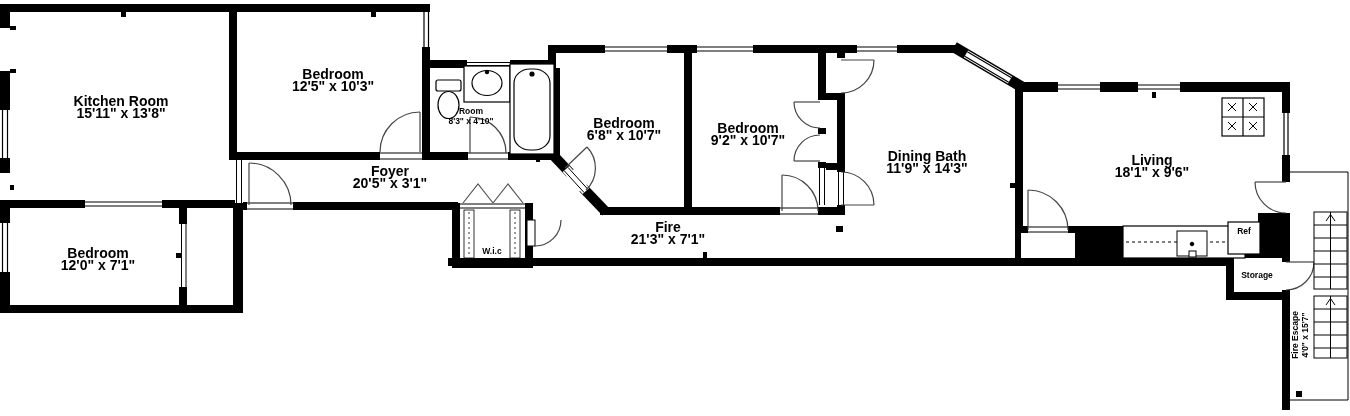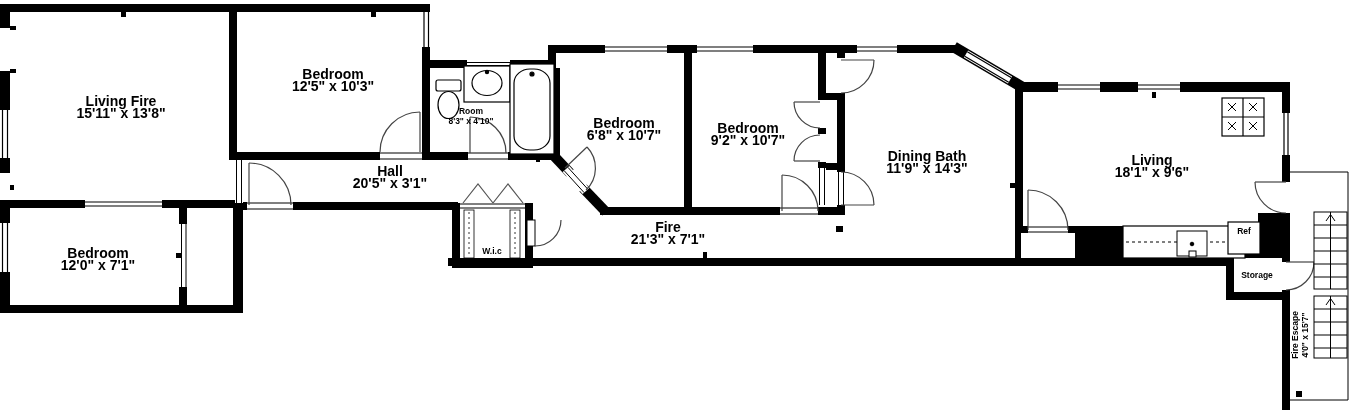--- a/index.html
+++ b/index.html
@@ -323,21 +323,21 @@
       <line x1="1314" y1="309" x2="1347" y2="309"></line>
           <line x1="1314" y1="322" x2="1347" y2="322"></line>
       <line x1="1314" y1="335" x2="1347" y2="335"></line>
           <line x1="1314" y1="348" x2="1347" y2="348"></line>
       <path d="M1330.5,316 L1330.5,299 M1326,305 L1330.5,298.5 L1335,305" fill="none"></path>
     </g>
   </g>
 </svg>
 
   <div class="lbl" style="left:121px;top:107px">
-    <div>Living Fire</div>
+    <div>Kitchen Room</div>
     <div>15'11" x 13'8"</div>
   </div>
   <div class="lbl" style="left:333px;top:80px">
     <div>Bedroom</div>
     <div>12'5" x 10'3"</div>
   </div>
   <div class="lbl small" style="left:471px;top:116px">
     <div>Room</div>
     <div>8'3" x 4'10"</div>
   </div>
@@ -351,21 +351,21 @@
   </div>
   <div class="lbl" style="left:927px;top:162px">
     <div>Dining Bath</div>
     <div>11'9" x 14'3"</div>
   </div>
   <div class="lbl" style="left:1152px;top:166px">
     <div>Living</div>
     <div>18'1" x 9'6"</div>
   </div>
   <div class="lbl" style="left:390px;top:177px">
-    <div>Hall</div>
+    <div>Foyer</div>
     <div>20'5" x 3'1"</div>
   </div>
   <div class="lbl" style="left:668px;top:233px">
     <div>Fire</div>
     <div>21'3" x 7'1"</div>
   </div>
   <div class="lbl" style="left:98px;top:259px">
     <div>Bedroom</div>
     <div>12'0" x 7'1"</div>
   </div>

